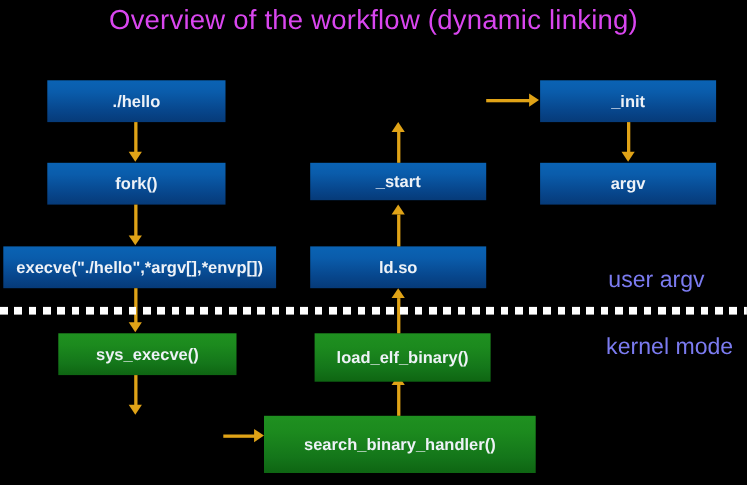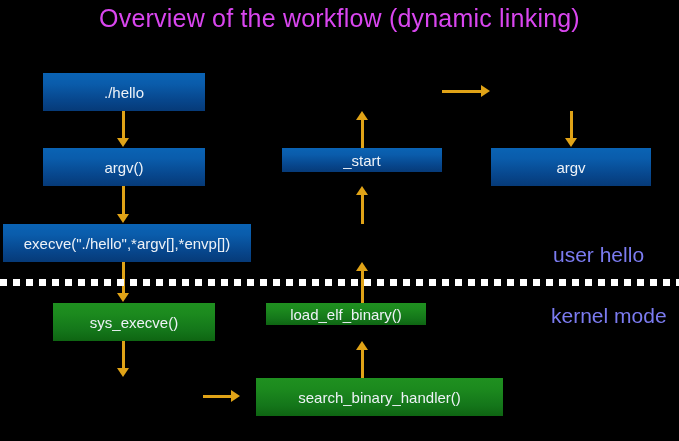--- a/index.html
+++ b/index.html
@@ -27,21 +27,21 @@
     letter-spacing: 0.2px;
     white-space: nowrap;
   }
   .node {
     position: absolute;
     display: flex;
     align-items: center;
     justify-content: center;
     color: #eef2f7;
     font-size: 15px;
-    font-weight: 400;
+    font-weight: 700;
     text-align: center;
     box-sizing: border-box;
     white-space: nowrap;
     overflow: hidden;
   }
   .node.blue {
     background: linear-gradient(180deg, #0a63b4 0%, #0a5cab 28%, #07468c 72%, #063a78 100%);
   }
   .node.green {
     background: linear-gradient(180deg, #1f9020 0%, #1c8a1e 28%, #14761a 72%, #0e6512 100%);
@@ -104,67 +104,69 @@
 
 <div id="slide">
 
   <div id="slide-title">Overview of the workflow (dynamic linking)</div>
 
   <div class="node blue" style="left:43px; top:73px; width:162px; height:38px;">./hello</div>
 
   <div class="arrow arrow-v" style="left:122px; top:111px; height:28px;"></div>
   <div class="head-down" style="left:117px; top:138px;"></div>
 
-  <div class="node blue" style="left:43px; top:148px; width:162px; height:38px;">argv()</div>
+  <div class="node blue" style="left:43px; top:148px; width:162px; height:38px;">fork()</div>
 
   <div class="arrow arrow-v" style="left:122px; top:186px; height:29px;"></div>
   <div class="head-down" style="left:117px; top:214px;"></div>
 
   <div class="node blue wide-text" style="left:3px; top:224px; width:248px; height:38px;">execve("./hello",*argv[],*envp[])</div>
 
   <div class="arrow arrow-v" style="left:122px; top:262px; height:32px;"></div>
   <div class="head-down" style="left:117px; top:293px;"></div>
 
   <div class="node green" style="left:53px; top:303px; width:162px; height:38px;">sys_execve()</div>
 
   <div class="arrow arrow-v" style="left:122px; top:341px; height:28px;"></div>
   <div class="head-down" style="left:117px; top:368px;"></div>
 
 
   <div class="arrow arrow-h" style="left:203px; top:395px; width:29px;"></div>
   <div class="head-right" style="left:231px; top:390px;"></div>
 
-  <div class="node green" style="left:256px; top:378px; width:247px; height:38px;">search_binary_handler()</div>
+  <div class="node green" style="left:240px; top:378px; width:247px; height:52px;">search_binary_handler()</div>
 
   <div class="arrow arrow-v" style="left:361px; top:350px; height:28px;"></div>
   <div class="head-up" style="left:356px; top:341px;"></div>
 
-  <div class="node green" style="left:266px; top:303px; width:160px; height:22px;">load_elf_binary()</div>
+  <div class="node green" style="left:286px; top:303px; width:160px; height:44px;">load_elf_binary()</div>
 
   <div class="arrow arrow-v" style="left:361px; top:271px; height:32px;"></div>
   <div class="head-up" style="left:356px; top:262px;"></div>
 
+  <div class="node blue" style="left:282px; top:224px; width:160px; height:38px;">ld.so</div>
 
   <div class="arrow arrow-v" style="left:361px; top:195px; height:29px;"></div>
   <div class="head-up" style="left:356px; top:186px;"></div>
 
-  <div class="node blue" style="left:282px; top:148px; width:160px; height:24px;">_start</div>
+  <div class="node blue" style="left:282px; top:148px; width:160px; height:34px;">_start</div>
 
   <div class="arrow arrow-v" style="left:361px; top:120px; height:28px;"></div>
   <div class="head-up" style="left:356px; top:111px;"></div>
 
 
   <div class="arrow arrow-h" style="left:442px; top:90px; width:40px;"></div>
   <div class="head-right" style="left:481px; top:85px;"></div>
 
+  <div class="node blue" style="left:491px; top:73px; width:160px; height:38px;">_init</div>
 
   <div class="arrow arrow-v" style="left:570px; top:111px; height:28px;"></div>
   <div class="head-down" style="left:565px; top:138px;"></div>
 
   <div class="node blue" style="left:491px; top:148px; width:160px; height:38px;">argv</div>
 
   <div id="divider"></div>
 
-  <div class="mode-label" style="left:553px; top:243px;">user hello</div>
+  <div class="mode-label" style="left:553px; top:243px;">user argv</div>
 
   <div class="mode-label" style="left:551px; top:304px;">kernel mode</div>
 
 </div>
 
 </body></html>

